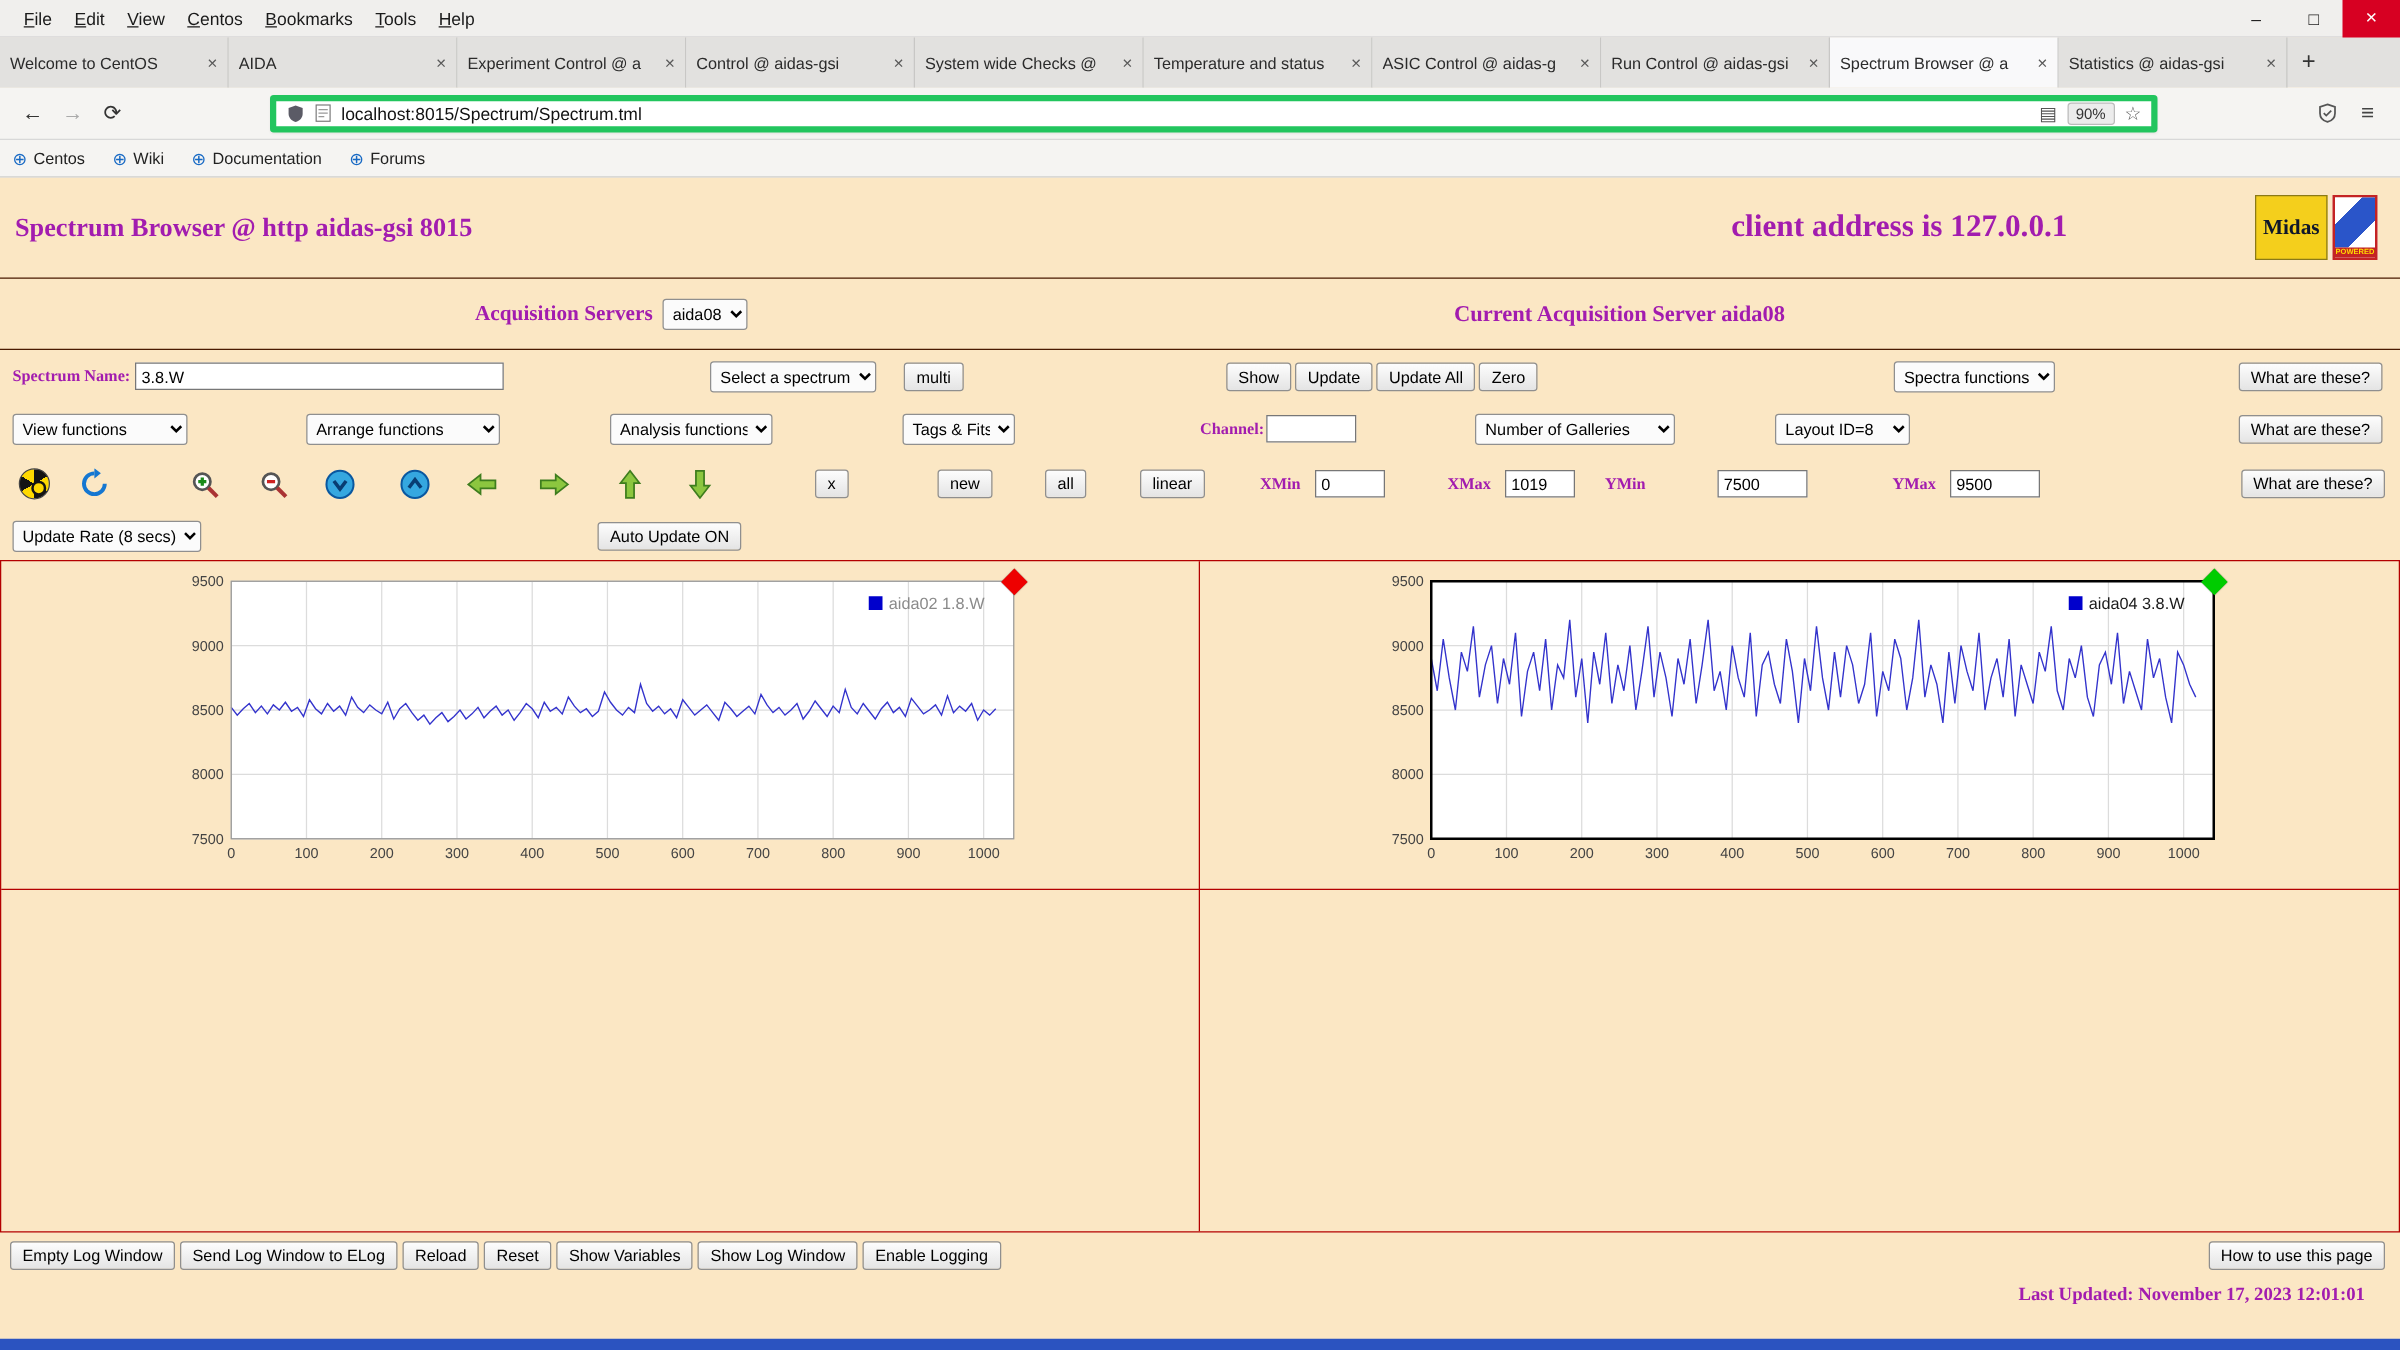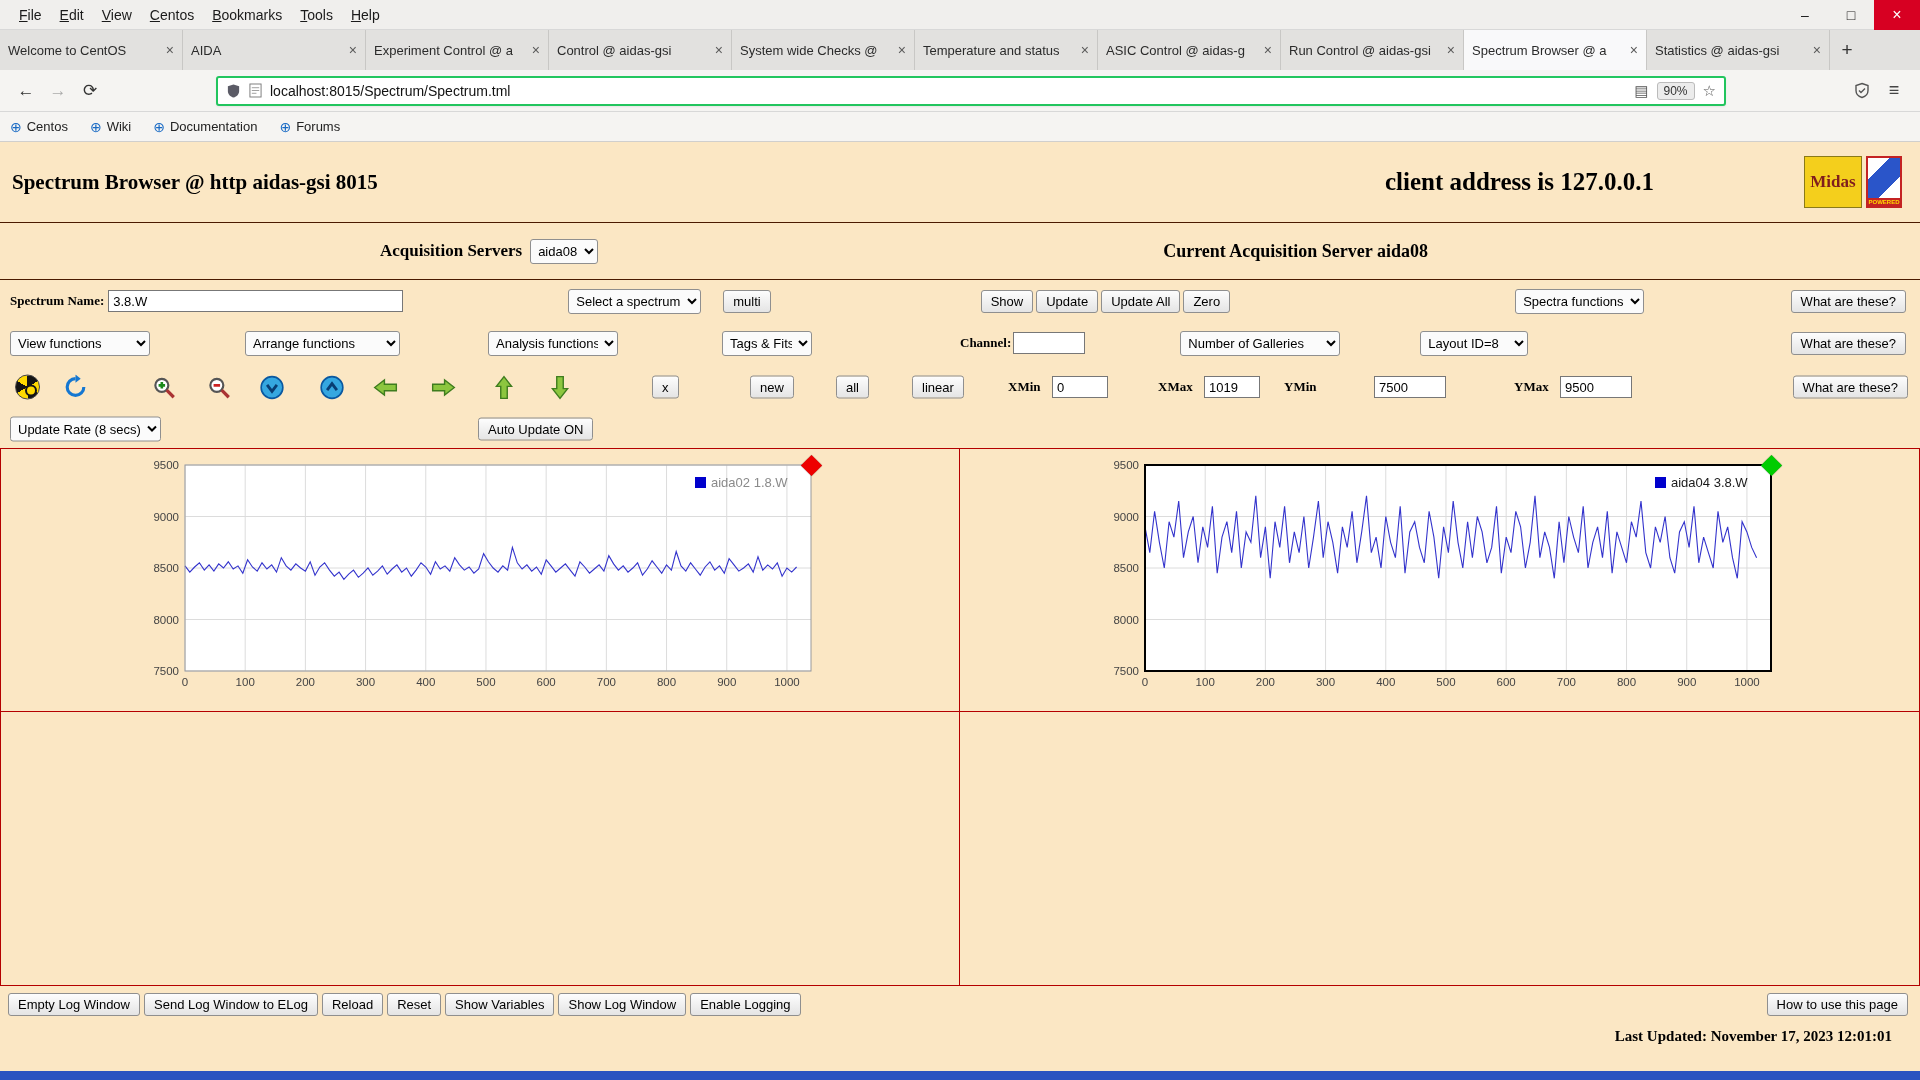--- a/index.html
+++ b/index.html
@@ -24,46 +24,46 @@
   .tab-close{margin-left:6px;color:#5a5a5a;font-size:14px;flex:none;}
   .newtab-btn{width:34px;display:flex;align-items:center;justify-content:center;
     font-size:19px;color:#333;}
 
   .navbar{height:42px;background:#f5f4f2;display:flex;align-items:center;
     padding:0 10px;border-bottom:1px solid #d8d8d8;}
   .nav-btn{width:32px;height:30px;display:flex;align-items:center;justify-content:center;
     font-size:17px;color:#333;border-radius:3px;}
   .nav-btn.disabled{color:#aaa;}
   .urlbar{flex:1;margin-left:110px;margin-right:120px;height:30px;background:#fff;
-    border:2px solid #22c55e;border-radius:3px;display:flex;align-items:center;
+    border:5px solid #22c55e;border-radius:3px;display:flex;align-items:center;
     padding:0 8px;font-size:14px;color:#1a1a1a;box-shadow:0 1px 2px rgba(0,0,0,.06);}
   .url-ico{margin-right:8px;display:flex;align-items:center;}
   .url-text{flex:1;white-space:nowrap;overflow:hidden;}
   .url-host{color:#111;}
   .zoom-pill{border:1px solid #bbb;background:#ececec;border-radius:3px;
     font-size:12px;padding:1px 6px;margin:0 8px;color:#333;}
   .reader-ico,.star-ico{color:#555;font-size:15px;}
   .nav-right-ico{width:32px;height:30px;display:flex;align-items:center;
     justify-content:center;color:#444;font-size:18px;}
 
   .bookmarksbar{height:30px;background:#f5f4f2;display:flex;align-items:center;
     padding-left:10px;font-size:13px;color:#222;border-bottom:1px solid #d0cfcd;}
   .bm-item{display:flex;align-items:center;margin-right:22px;}
   .bm-globe{color:#1769c4;margin-right:5px;font-size:14px;}
 
   
   .page{position:relative;height:938px;}
-  .rser{font-family:"Liberation Serif",serif;font-weight:bold;color:#000000;}
+  .rser{font-family:"Liberation Serif",serif;font-weight:bold;color:#a21caf;}
   .page-header{height:80px;display:flex;align-items:center;padding:0 12px;}
   .page-title{font-size:21px;}
   .client-addr{font-size:25px;margin-left:auto;margin-right:150px;}
   .logos{display:flex;gap:4px;margin-right:6px;}
   .midas-logo{width:58px;height:52px;background:#f4cf1c;border:1px solid #8a7a18;
     display:flex;align-items:center;justify-content:center;
-    font-family:"Liberation Serif",serif;font-weight:bold;color:#7f1d1d;font-size:17px;}
+    font-family:"Liberation Serif",serif;font-weight:bold;color:#0f172a;font-size:17px;}
   .powered-logo{width:36px;height:52px;background:#fff;border:2px solid #c42323;
     display:flex;flex-direction:column;}
   .powered-fig{flex:1;background:linear-gradient(135deg,#fff 30%,#2a55c9 30%,#2a55c9 70%,#fff 70%);}
   .powered-text{background:#c42323;color:#ffd900;font-size:6px;font-weight:bold;
     text-align:center;padding:1px 0;}
   hr.sep{border:none;border-top:1px solid #4a1a00;margin:0;}
 
   .acq-row{height:56px;display:flex;align-items:center;font-size:17px;}
   .acq-label{margin-left:380px;}
   .acq-row select{margin-left:8px;}

